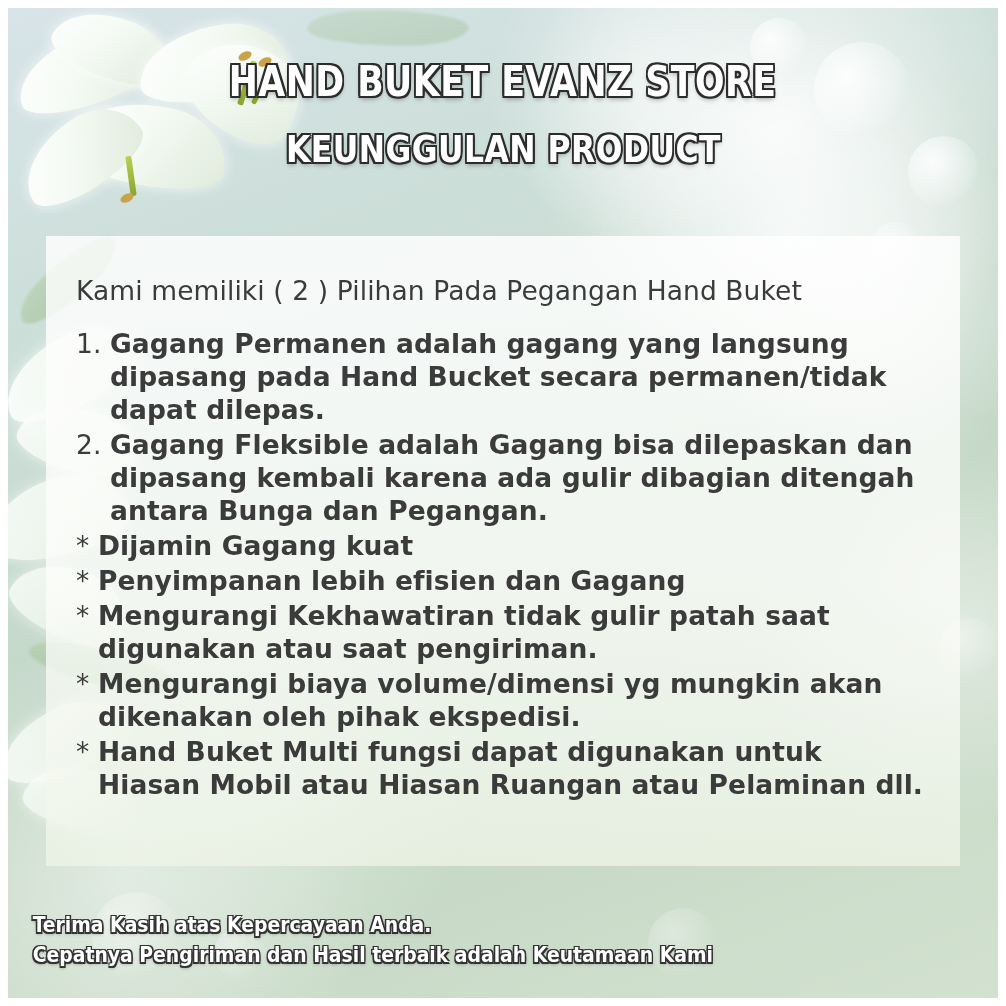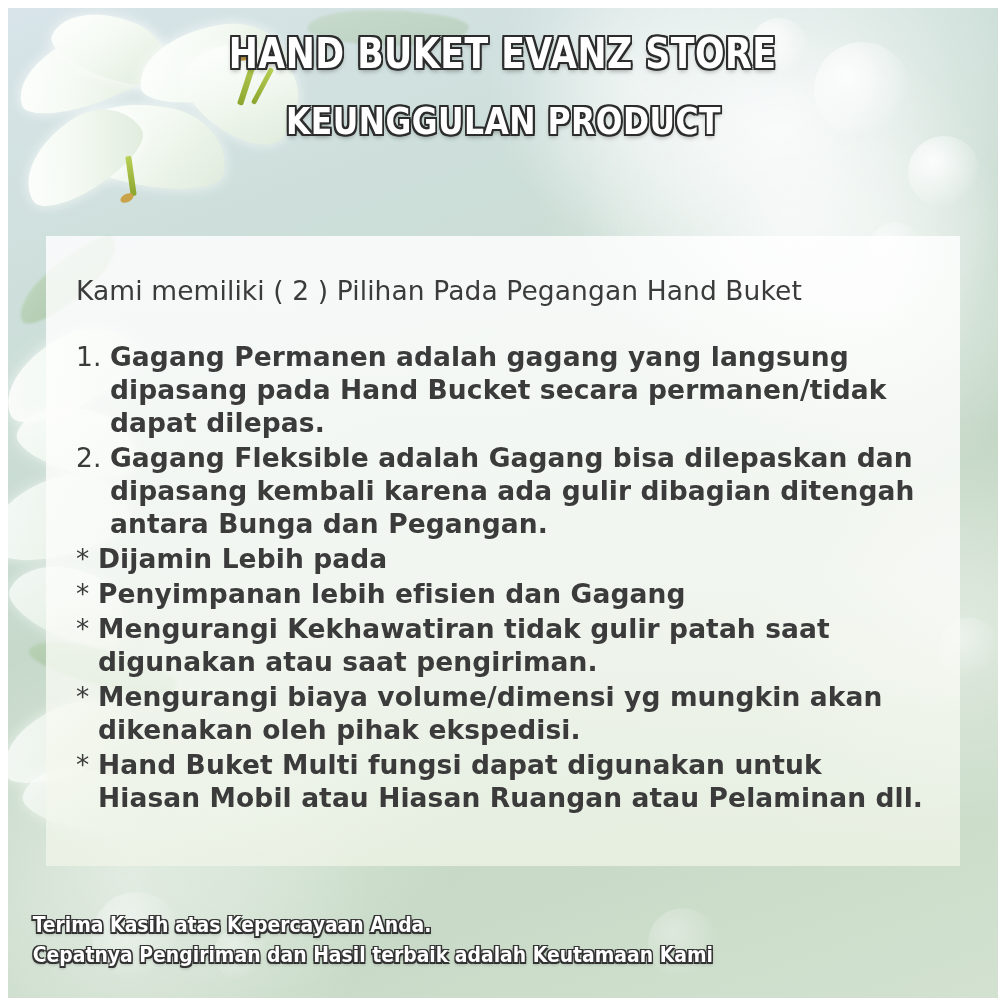--- a/index.html
+++ b/index.html
@@ -88,21 +88,21 @@
 
   
   .header {
     position: absolute;
     left: 0; right: 0; top: 0;
     height: 222px;
     display: flex;
     flex-direction: column;
     align-items: center;
     justify-content: flex-start;
-    padding-top: 20px;
+    padding-top: 48px;
     box-sizing: border-box;
   }
   .title-line {
     font-family: "DejaVu Sans Condensed", "Liberation Sans Narrow", "Liberation Sans", sans-serif;
     font-weight: 700;
     color: #ffffff;
     letter-spacing: 0.5px;
     text-shadow:
       -2px -2px 0 #2c2c2c, 2px -2px 0 #2c2c2c,
       -2px  2px 0 #2c2c2c, 2px  2px 0 #2c2c2c,
@@ -122,21 +122,21 @@
     top: 228px;
     height: 630px;
     background: linear-gradient(180deg, rgba(255,255,255,0.82) 0%, rgba(252,253,250,0.80) 55%, rgba(240,245,232,0.74) 100%);
     box-sizing: border-box;
     padding: 38px 30px 20px 30px;
   }
   .intro {
     font-size: 26.5px;
     line-height: 33px;
     color: #3b3b3b;
-    margin-bottom: 33px;
+    margin-bottom: 20px;
     letter-spacing: 0.1px;
   }
   .list { margin: 0; padding: 0; list-style: none; }
   .list li {
     font-size: 26.5px;
     line-height: 33px;
     color: #3b3b3b;
     display: flex;
     margin-bottom: 2px;
     letter-spacing: 0.1px;
@@ -229,21 +229,21 @@
       <li>
         <span class="marker">1.</span>
         <span class="li-text">Gagang Permanen adalah gagang yang langsung dipasang pada Hand Bucket secara permanen/tidak dapat dilepas.</span>
       </li>
       <li>
         <span class="marker">2.</span>
         <span class="li-text">Gagang Fleksible adalah Gagang bisa dilepaskan dan dipasang kembali karena ada gulir dibagian ditengah antara Bunga dan Pegangan.</span>
       </li>
       <li>
         <span class="marker star">*</span>
-        <span class="li-text">Dijamin Lebih pada</span>
+        <span class="li-text">Dijamin Gagang kuat</span>
       </li>
       <li>
         <span class="marker star">*</span>
         <span class="li-text">Penyimpanan lebih efisien dan Gagang</span>
       </li>
       <li>
         <span class="marker star">*</span>
         <span class="li-text">Mengurangi Kekhawatiran tidak gulir patah saat digunakan atau saat pengiriman.</span>
       </li>
       <li>

